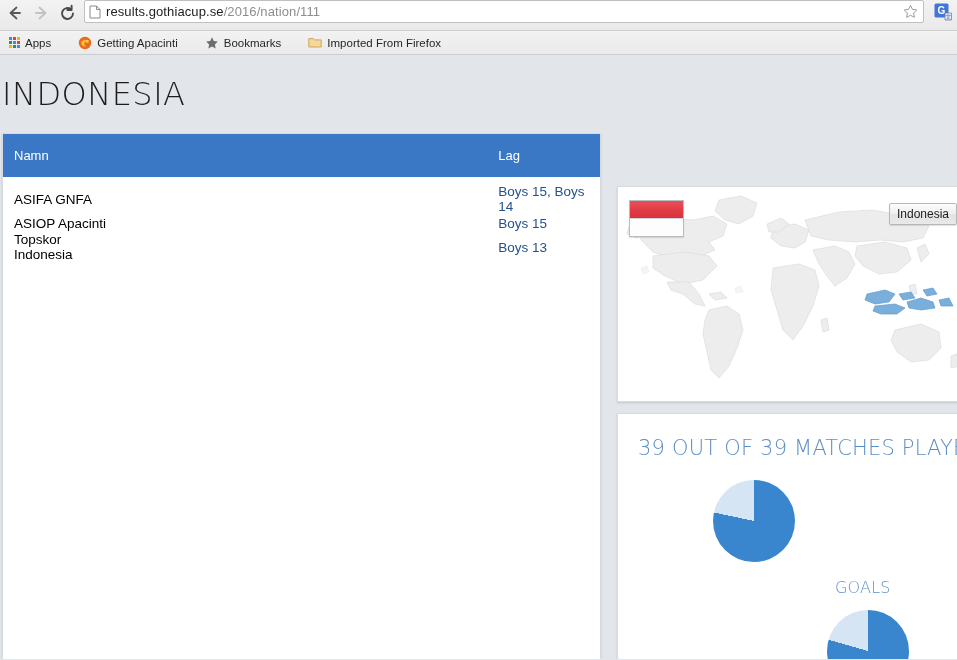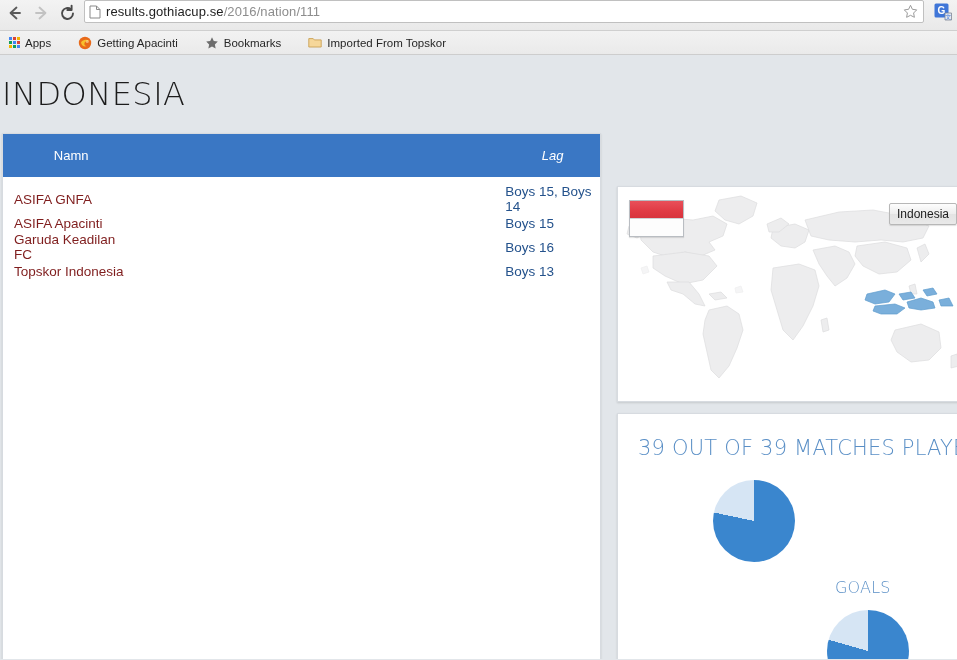--- a/index.html
+++ b/index.html
@@ -105,29 +105,29 @@
     background: #fff;
     border: 1px solid #d7dbe0;
     box-shadow: 0 1px 2px rgba(0,0,0,.13);
   }
   table.teams { width: 100%; border-collapse: collapse; }
   table.teams thead th {
     background: #3a77c4;
     color: #fff;
     font-size: 13px;
     font-weight: normal;
-    text-align: center;
+    text-align: left;
     height: 43px;
     padding: 0 0 0 11px;
     vertical-align: middle;
   }
-  table.teams thead th.col-lag { padding-left: 377px; font-style: italic; }
+  table.teams thead th.col-lag { padding-left: 377px; }
   table.teams tbody td {
     font-size: 13.5px;
-    color: #7f1d1d;
+    color: #000000;
     height: 18px;
     padding: 0 0 0 11px;
     vertical-align: middle;
     border: none;
   }
   table.teams tbody tr:first-child td { padding-top: 7px; }
   table.teams tbody td.col-lag { padding-left: 377px; color: #24528c; }
 
   
   .map-card {
@@ -280,21 +280,21 @@
     </span>
     <span>Bookmarks</span>
   </div>
 
   <div class="bm-item">
     <span class="bm-ico">
       <svg width="14" height="13" viewBox="0 0 14 13">
         <path d="M0.8 2.6 H5.2 L6.3 3.9 H13.2 V11 H0.8 Z" fill="#f6d79a" stroke="#c9a055" stroke-width=".9"></path>
       </svg>
     </span>
-    <span>Imported From Topskor</span>
+    <span>Imported From Firefox</span>
   </div>
 </div>
 
 <div class="page">
 
   <h1 class="page-title">INDONESIA</h1>
 
   <div class="teams-card">
     <table class="teams">
       <thead>
@@ -302,26 +302,22 @@
           <th>Namn</th>
           <th class="col-lag">Lag</th>
         </tr>
       </thead>
       <tbody>
         <tr>
           <td>ASIFA GNFA</td>
           <td class="col-lag">Boys 15, Boys 14</td>
         </tr>
         <tr>
-          <td>ASIFA Apacinti</td>
+          <td>ASIOP Apacinti</td>
           <td class="col-lag">Boys 15</td>
-        </tr>
-        <tr>
-          <td>Garuda Keadilan FC</td>
-          <td class="col-lag">Boys 16</td>
         </tr>
         <tr>
           <td>Topskor Indonesia</td>
           <td class="col-lag">Boys 13</td>
         </tr>
       </tbody>
     </table>
   </div>
 
   <div class="map-card">

